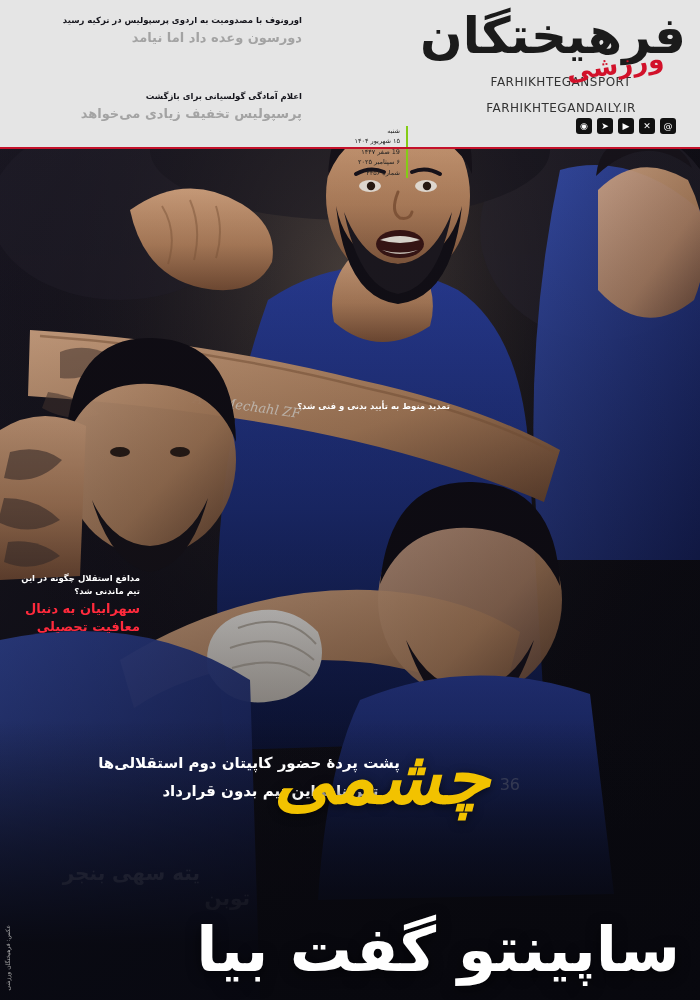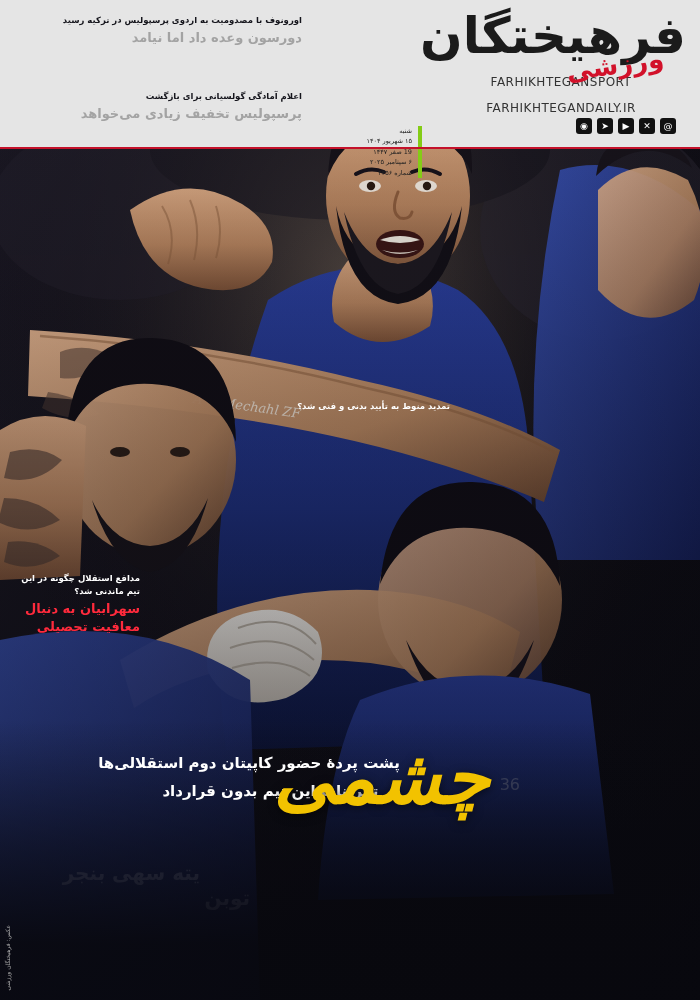--- a/index.html
+++ b/index.html
@@ -46,22 +46,22 @@
   .social-row{
     position:absolute;right:24px;top:118px;
     display:flex;gap:5px;direction:ltr;
   }
   .social-row .s{
     width:16px;height:16px;border-radius:3px;background:#111;
     color:#fff;font-size:9px;line-height:16px;text-align:center;
     font-family:"DejaVu Sans",sans-serif;
   }
   .dateline-wrap{
-    position:absolute;right:278px;top:126px;
-    border-right:4px solid #84cc16;padding-right:6px;
+    position:absolute;right:292px;top:126px;
+    border-right:2px solid #84cc16;padding-right:6px;
   }
   .dateline-wrap div{font-size:6.5px;color:#222;line-height:1.6;text-align:right;}
 
   
   .mast-rule{
     position:absolute;right:0;top:147px;width:700px;height:2px;background:#c4112a;z-index:41;
   }
 
   
   .teaser{
@@ -320,17 +320,18 @@
     <div class="head">سهرابیان به دنبال معافیت تحصیلی</div>
   </div>
 
   <div class="bottom-block">
     <div class="bottom-fade"></div>
     <div class="deck">
       <div>پشت پردهٔ حضور کاپیتان دوم استقلالی‌ها</div>
       <div>در تمرینات این تیم بدون قرارداد</div>
     </div>
     <div class="word-yellow">چشمی</div>
+    <div class="main-head">ساپینتو گفت بیا</div>
   </div>
 
   <div class="side-credit">عکس: فرهیختگان ورزشی</div>
 
 </div>
 
 </body></html>

